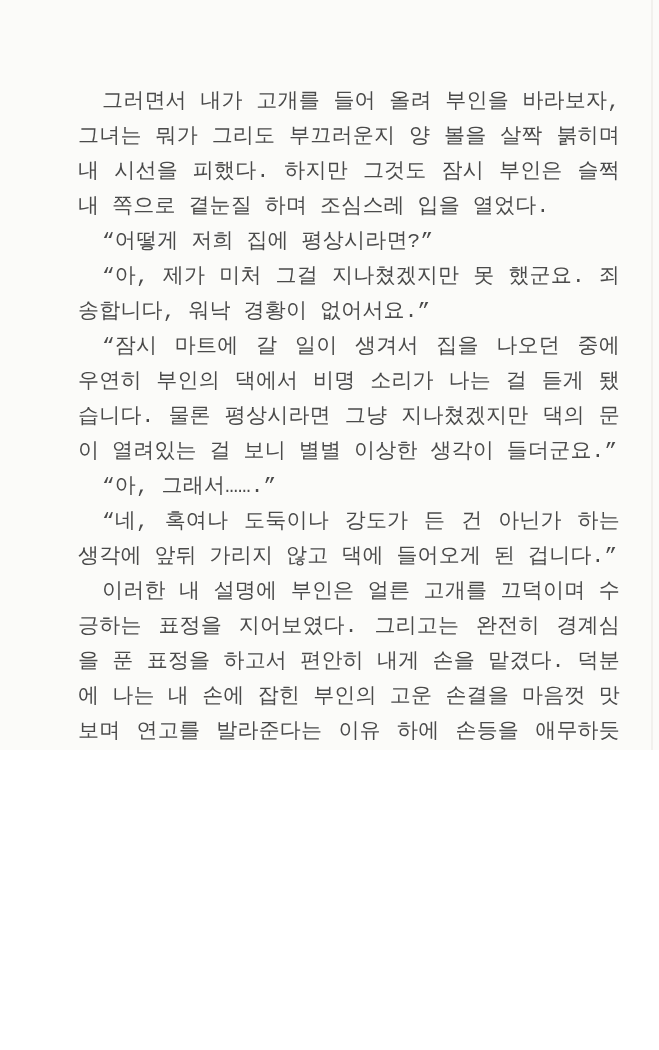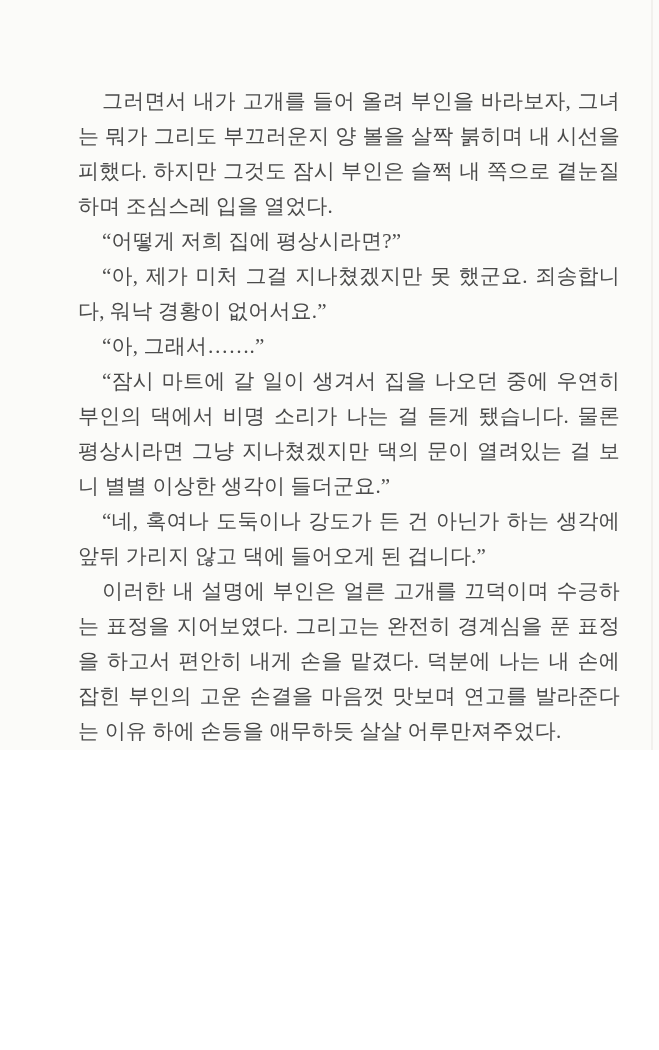--- a/index.html
+++ b/index.html
@@ -12,21 +12,21 @@
     margin: 0;
     padding: 0;
     background: #ffffff;
   }
   .page {
     position: relative;
     width: 659px;
     height: 750px;
     background: var(--paper);
     overflow: hidden;
-    font-family: Liberation Serif, serif;
+    font-family: Liberation Mono, monospace;
   }
   .text-block {
     position: absolute;
     left: 78px;
     top: 84px;
     width: 542px;
     font-size: 21px;
     line-height: 35px;
     color: var(--ink);
     text-align: justify;
@@ -66,22 +66,22 @@
 </style>
 </head>
 <body>
 
 <div class="page">
 
   <div class="text-block">
     <p>그러면서 내가 고개를 들어 올려 부인을 바라보자, 그녀는 뭐가 그리도 부끄러운지 양 볼을 살짝 붉히며 내 시선을 피했다. 하지만 그것도 잠시 부인은 슬쩍 내 쪽으로 곁눈질 하며 조심스레 입을 열었다.</p>
     <p>“어떻게 저희 집에 평상시라면?”</p>
     <p>“아, 제가 미처 그걸 지나쳤겠지만 못 했군요. 죄송합니다, 워낙 경황이 없어서요.”</p>
+    <p>“잠시 마트에 갈 일이 생겨서 집을 나오던 중에 우연히 부인의 댁에서 비명 소리가 나는 걸 듣게 됐습니다. 물론 평상시라면 그냥 지나쳤겠지만 댁의 문이 열려있는 걸 보니 별별 이상한 생각이 들더군요.”</p>
     <p>“아, 그래서…….”</p>
-    <p>“잠시 마트에 갈 일이 생겨서 집을 나오던 중에 우연히 부인의 댁에서 비명 소리가 나는 걸 듣게 됐습니다. 물론 평상시라면 그냥 지나쳤겠지만 댁의 문이 열려있는 걸 보니 별별 이상한 생각이 들더군요.”</p>
     <p>“네, 혹여나 도둑이나 강도가 든 건 아닌가 하는 생각에 앞뒤 가리지 않고 댁에 들어오게 된 겁니다.”</p>
     <p>이러한 내 설명에 부인은 얼른 고개를 끄덕이며 수긍하는 표정을 지어보였다. 그리고는 완전히 경계심을 푼 표정을 하고서 편안히 내게 손을 맡겼다. 덕분에 나는 내 손에 잡힌 부인의 고운 손결을 마음껏 맛보며 연고를 발라준다는 이유 하에 손등을 애무하듯 살살 어루만져주었다.</p>
   </div>
 
   <div class="page-footer">
     <span class="page-num">18</span>
     <span class="dot-sep">·</span>
     <span class="book-title">괜찮아요 上</span>
   </div>
 

